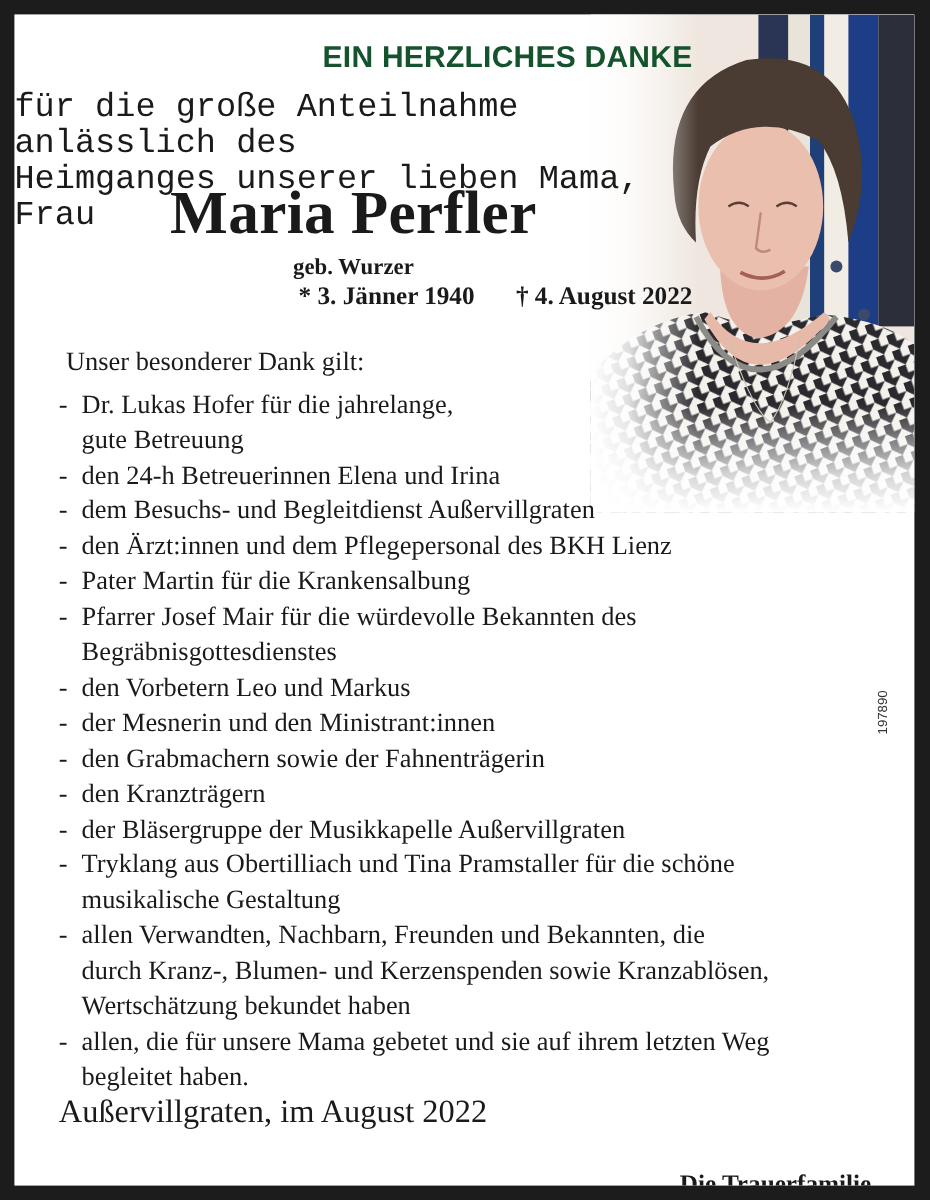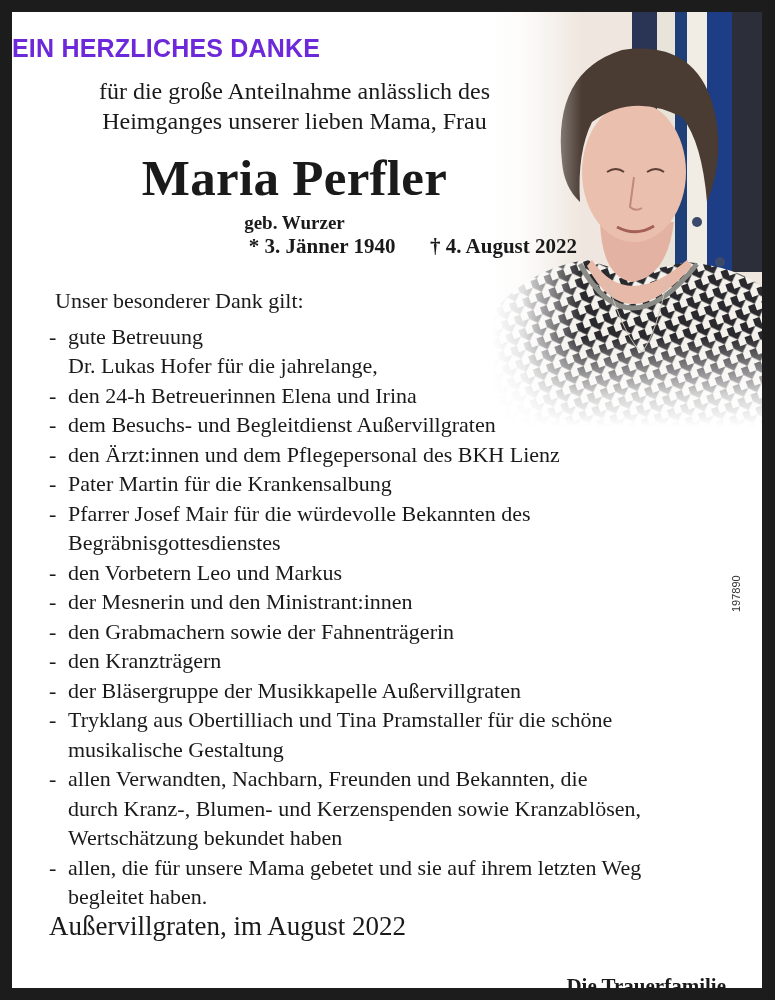--- a/index.html
+++ b/index.html
@@ -29,33 +29,34 @@
       position: absolute; left: 0; top: 0; bottom: 0; width: 90px;
       background: linear-gradient(to right, #ffffff 0%, rgba(255,255,255,0.85) 35%, rgba(255,255,255,0) 100%);
     }
     .photo-fade-bottom {
       position: absolute; left: 0; right: 0; bottom: 0; height: 90px;
       background: linear-gradient(to top, #ffffff 0%, rgba(255,255,255,0.8) 35%, rgba(255,255,255,0) 100%);
     }
     .header-title {
       position: absolute;
       left: 0; width: 565px; top: 22px;
-      text-align: left;
+      text-align: right;
       font-family: "Liberation Sans", "DejaVu Sans", sans-serif;
       font-weight: bold;
       font-size: 25px;
       letter-spacing: 0.2px;
-      color: #6d28d9;
+      color: #14532d;
     }
     .intro {
       position: absolute;
       left: 0; width: 565px; top: 64px;
-      text-align: center;
-      font-size: 24px;
+      text-align: left;
+      font-size: 28px;
       line-height: 30px;
+      font-family: Liberation Mono, monospace;
     }
     .name {
       position: absolute;
       left: 0; width: 565px; top: 138px;
       text-align: center;
       font-weight: bold;
       font-size: 51px;
       line-height: 56px;
       letter-spacing: 0.3px;
     }
@@ -169,22 +170,22 @@
     <span class="gap"></span>
     <span>†</span>
     <span>4. August 2022</span>
   </div>
 
   <div class="thanks">
     <p class="lead">Unser besonderer Dank gilt:</p>
     <ul id="thanks-list">
         <li>
           <span class="dash">-</span>
+          <div>Dr. Lukas Hofer für die jahrelange,</div>
           <div>gute Betreuung</div>
-          <div>Dr. Lukas Hofer für die jahrelange,</div>
         </li>
         <li>
           <span class="dash">-</span>
           <div>den 24-h Betreuerinnen Elena und Irina</div>
         </li>
         <li>
           <span class="dash">-</span>
           <div>dem Besuchs- und Begleitdienst Außervillgraten</div>
         </li>
         <li>

